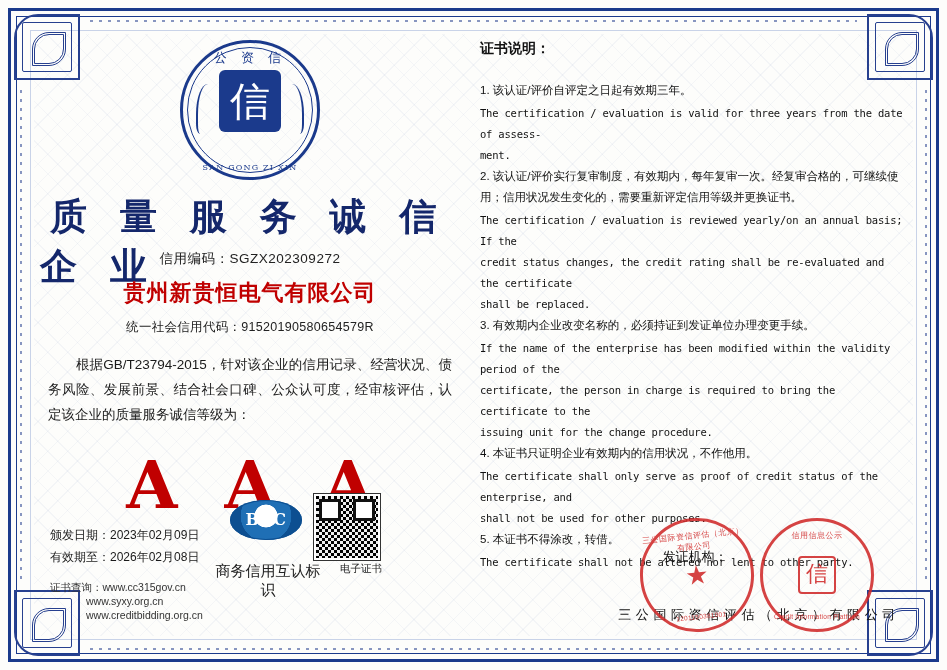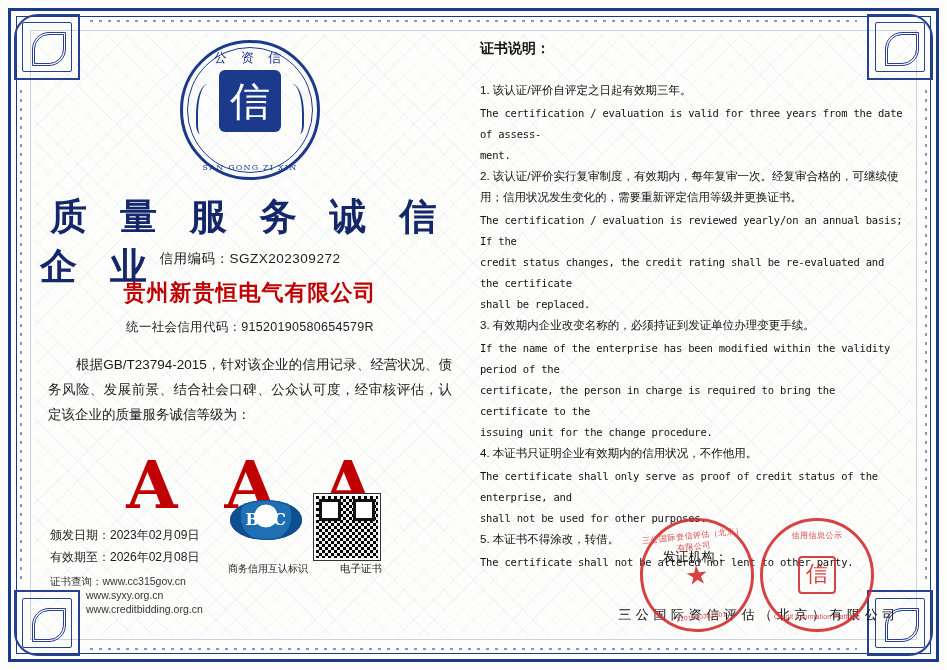--- a/index.html
+++ b/index.html
@@ -246,21 +246,21 @@
   .footer-left {
     position: absolute;
     left: 10px;
     top: 490px;
     width: 200px;
     font-size: 12px;
     color: #1a1a1a;
     line-height: 22px;
   }
   .footer-query {
-    margin-top: 6px;
+    margin-top: 12px;
     font-size: 10.5px;
     line-height: 14px;
     color: #333;
   }
   .footer-query .q-label { display: inline; }
   .footer-query div { white-space: nowrap; }
   .footer-query .indent { padding-left: 36px; }
 
   .bcc-logo {
     position: absolute;
@@ -278,21 +278,21 @@
     line-height: 40px;
     letter-spacing: .5px;
     box-shadow: 0 0 0 1px #0d4f91 inset;
   }
   .bcc-label {
     position: absolute;
     left: 212px;
     top: 562px;
     width: 112px;
     text-align: center;
-    font-size: 10px;
+    font-size: 15px;
     color: #222;
   }
   .qr {
     position: absolute;
     left: 314px;
     top: 494px;
     width: 62px;
     height: 62px;
     background:
       repeating-linear-gradient(90deg, #111 0 3px, #fff 3px 6px),

